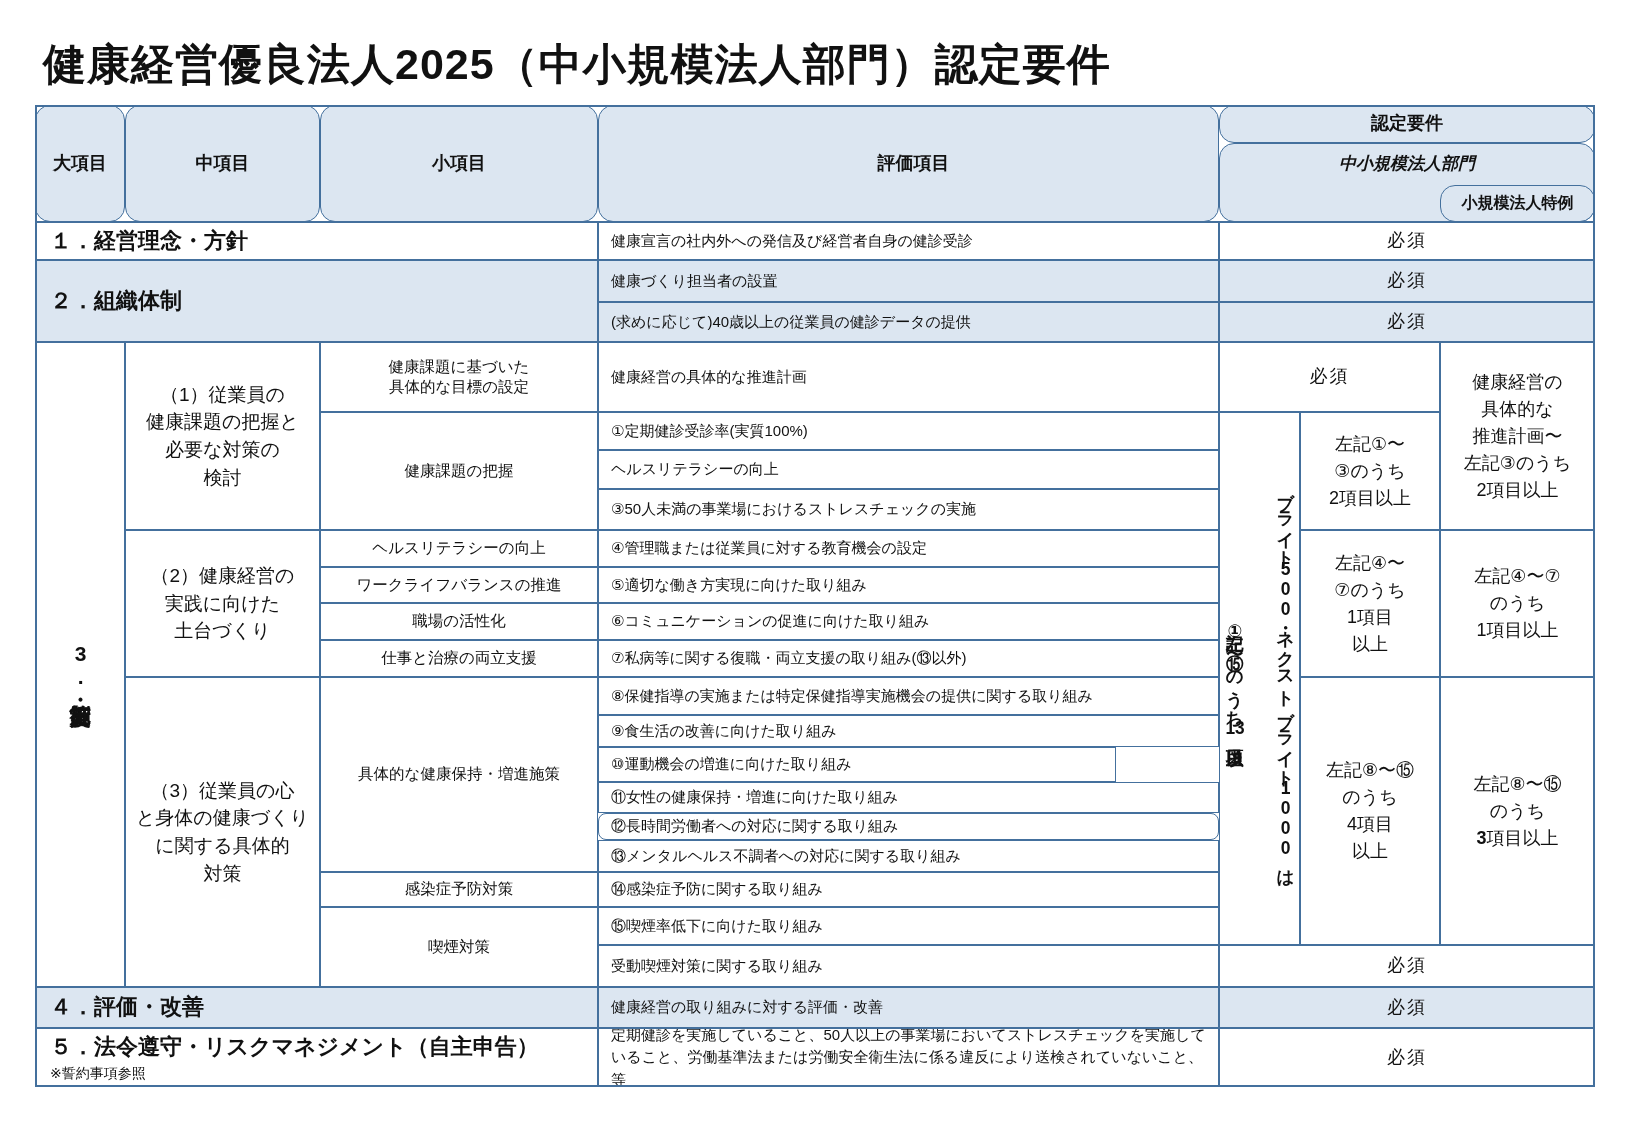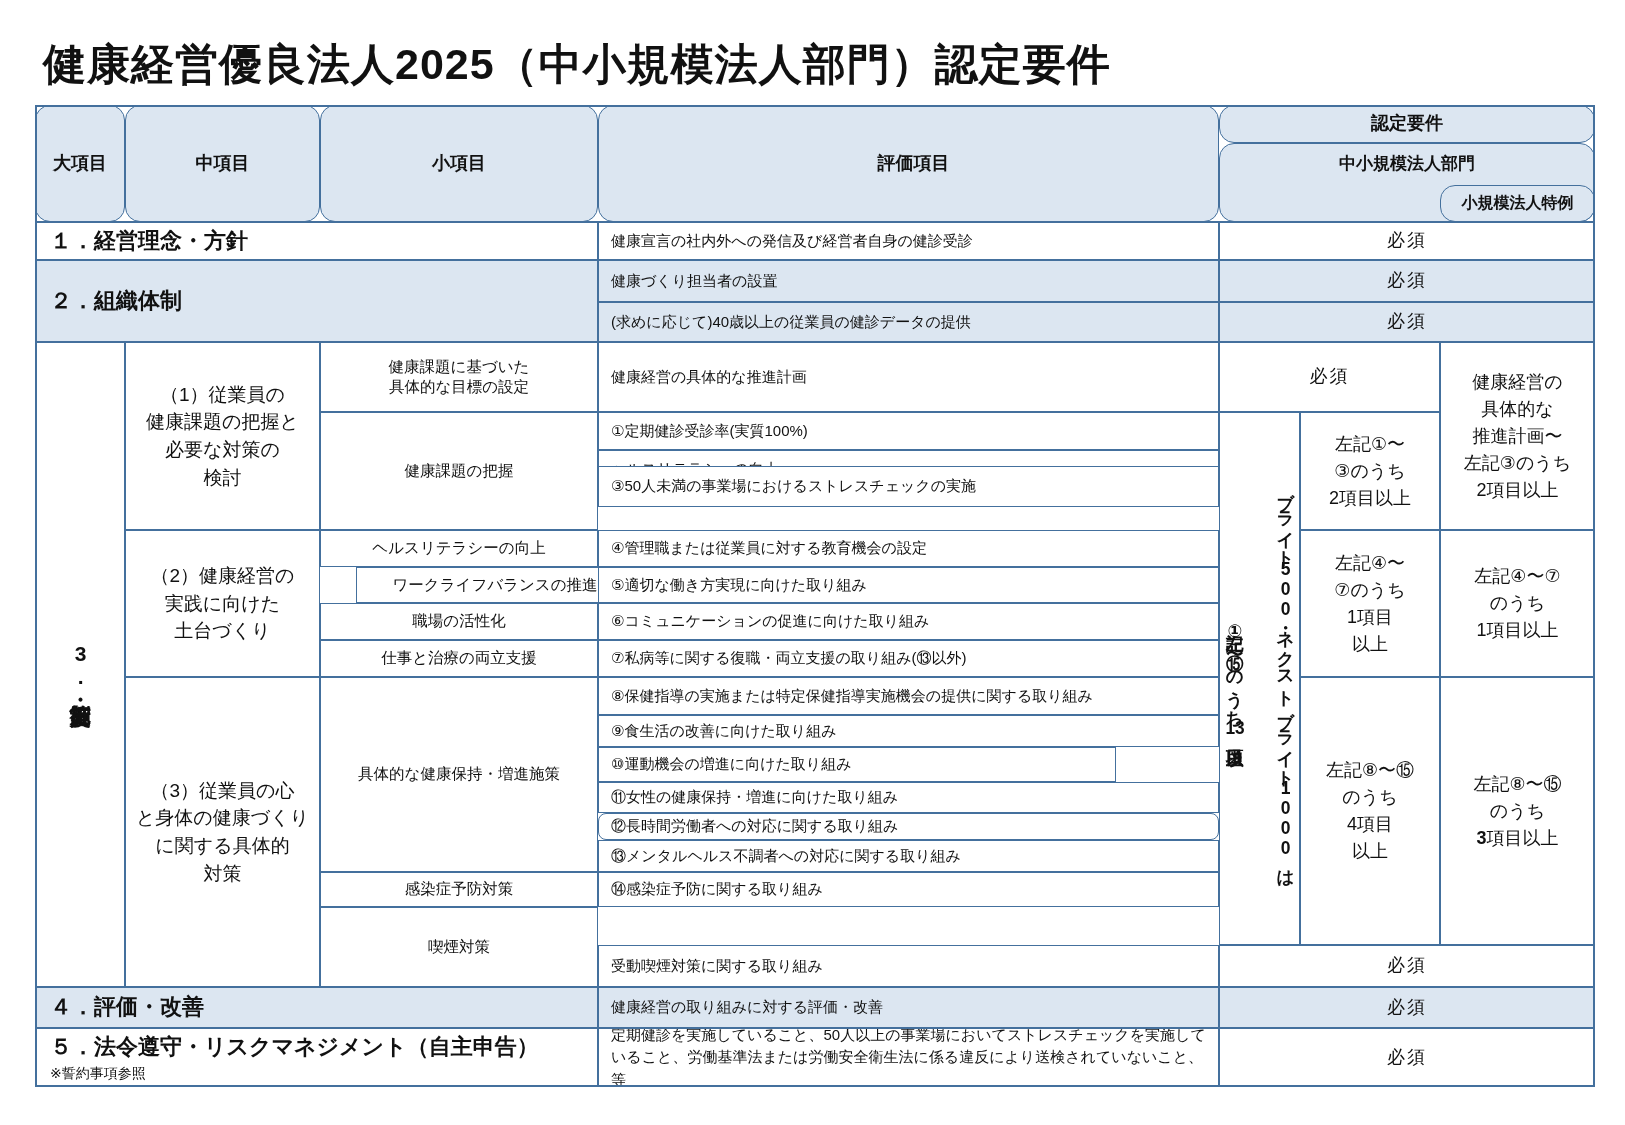--- a/index.html
+++ b/index.html
@@ -38,21 +38,21 @@
 
 <div id="title">健康経営優良法人2025（中小規模法人部門）認定要件</div>
 
 <div id="table">
 
   <div class="c blue hd" style="left:0;top:0;width:90px;height:117px;">大項目</div>
   <div class="c blue hd" style="left:90px;top:0;width:195px;height:117px;">中項目</div>
   <div class="c blue hd" style="left:285px;top:0;width:278px;height:117px;">小項目</div>
   <div class="c blue hd" style="left:563px;top:0;width:621px;height:117px;padding-left:10px;">評価項目</div>
   <div class="c blue hd" style="left:1184px;top:0;width:376px;height:38px;">認定要件</div>
-  <div class="c blue hd top-align" style="left:1184px;top:38px;width:376px;height:79px;font-size:17px;">中小規模法人部門</div>
+  <div class="c blue hd top-align" style="left:1184px;top:38px;width:376px;height:79px;font-size:17px;font-style:italic;">中小規模法人部門</div>
   <div class="c blue hd" style="left:1405px;top:80px;width:155px;height:37px;font-size:16px;z-index:3;">小規模法人特例</div>
 
   <div class="c sec" style="left:0;top:117px;width:563px;height:38px;">１．経営理念・方針</div>
   <div class="c eval" style="left:563px;top:117px;width:621px;height:38px;">健康宣言の社内外への発信及び経営者自身の健診受診</div>
   <div class="c req" style="left:1184px;top:117px;width:376px;height:38px;">必須</div>
 
   <div class="c sec blue" style="left:0;top:155px;width:563px;height:82px;">２．組織体制</div>
   <div class="c eval blue" style="left:563px;top:155px;width:621px;height:42px;">健康づくり担当者の設置</div>
   <div class="c req blue" style="left:1184px;top:155px;width:376px;height:42px;">必須</div>
   <div class="c eval blue" style="left:563px;top:197px;width:621px;height:40px;">(求めに応じて)40歳以上の従業員の健診データの提供</div>
@@ -71,42 +71,43 @@
 土台づくり</div>
   <div class="c mid" style="left:90px;top:572px;width:195px;height:310px;">（3）従業員の心
 と身体の健康づくり
 に関する具体的
 対策</div>
 
   <div class="c small" style="left:285px;top:237px;width:278px;height:70px;">健康課題に基づいた
 具体的な目標の設定</div>
   <div class="c small" style="left:285px;top:307px;width:278px;height:118px;">健康課題の把握</div>
   <div class="c small" style="left:285px;top:425px;width:278px;height:37px;">ヘルスリテラシーの向上</div>
-  <div class="c small" style="left:285px;top:462px;width:278px;height:36px;margin-left:36px;">ワークライフバランスの推進</div>
+  <div class="c small" style="left:285px;top:462px;width:278px;height:36px;">ワークライフバランスの推進</div>
   <div class="c small" style="left:285px;top:498px;width:278px;height:37px;">職場の活性化</div>
   <div class="c small" style="left:285px;top:535px;width:278px;height:37px;">仕事と治療の両立支援</div>
   <div class="c small" style="left:285px;top:572px;width:278px;height:195px;">具体的な健康保持・増進施策</div>
   <div class="c small" style="left:285px;top:767px;width:278px;height:35px;">感染症予防対策</div>
   <div class="c small" style="left:285px;top:802px;width:278px;height:80px;">喫煙対策</div>
 
   <div class="c eval" style="left:563px;top:237px;width:621px;height:70px;">健康経営の具体的な推進計画</div>
   <div class="c eval" style="left:563px;top:307px;width:621px;height:38px;">①定期健診受診率(実質100%)</div>
   <div class="c eval" style="left:563px;top:345px;width:621px;height:39px;">ヘルスリテラシーの向上</div>
-  <div class="c eval" style="left:563px;top:361px;width:621px;height:41px;">③50人未満の事業場におけるストレスチェックの実施</div>
+  <div class="c eval" style="left:563px;top:384px;width:621px;height:41px;">③50人未満の事業場におけるストレスチェックの実施</div>
   <div class="c eval" style="left:563px;top:425px;width:621px;height:37px;">④管理職または従業員に対する教育機会の設定</div>
   <div class="c eval" style="left:563px;top:462px;width:621px;height:36px;">⑤適切な働き方実現に向けた取り組み</div>
   <div class="c eval" style="left:563px;top:498px;width:621px;height:37px;">⑥コミュニケーションの促進に向けた取り組み</div>
   <div class="c eval" style="left:563px;top:535px;width:621px;height:37px;">⑦私病等に関する復職・両立支援の取り組み(⑬以外)</div>
   <div class="c eval" style="left:563px;top:572px;width:621px;height:38px;">⑧保健指導の実施または特定保健指導実施機会の提供に関する取り組み</div>
   <div class="c eval" style="left:563px;top:610px;width:621px;height:32px;">⑨食生活の改善に向けた取り組み</div>
   <div class="c eval" style="left:563px;top:642px;width:518px;height:35px;">⑩運動機会の増進に向けた取り組み</div>
   <div class="c eval" style="left:563px;top:677px;width:621px;height:31px;">⑪女性の健康保持・増進に向けた取り組み</div>
   <div class="c eval" style="left:563px;top:708px;width:621px;height:27px;border-radius:8px;">⑫長時間労働者への対応に関する取り組み</div>
   <div class="c eval" style="left:563px;top:735px;width:621px;height:32px;">⑬メンタルヘルス不調者への対応に関する取り組み</div>
   <div class="c eval" style="left:563px;top:767px;width:621px;height:35px;">⑭感染症予防に関する取り組み</div>
+  <div class="c eval" style="left:563px;top:802px;width:621px;height:38px;">⑮喫煙率低下に向けた取り組み</div>
   <div class="c eval" style="left:563px;top:840px;width:621px;height:42px;">受動喫煙対策に関する取り組み</div>
 
   <div class="c req" style="left:1184px;top:237px;width:221px;height:70px;">必須</div>
 
   <div class="c vcell" style="left:1184px;top:307px;width:81px;height:533px;">
     <div class="vtext">
       <div class="vline">ブライト500・ネクストブライト1000は</div>
       <div class="vline"><span>左記①</span><span class="vrot">〜</span><span>⑮のうち</span><span class="tcy">13</span><span>項目以上</span></div>
     </div>
   </div>

